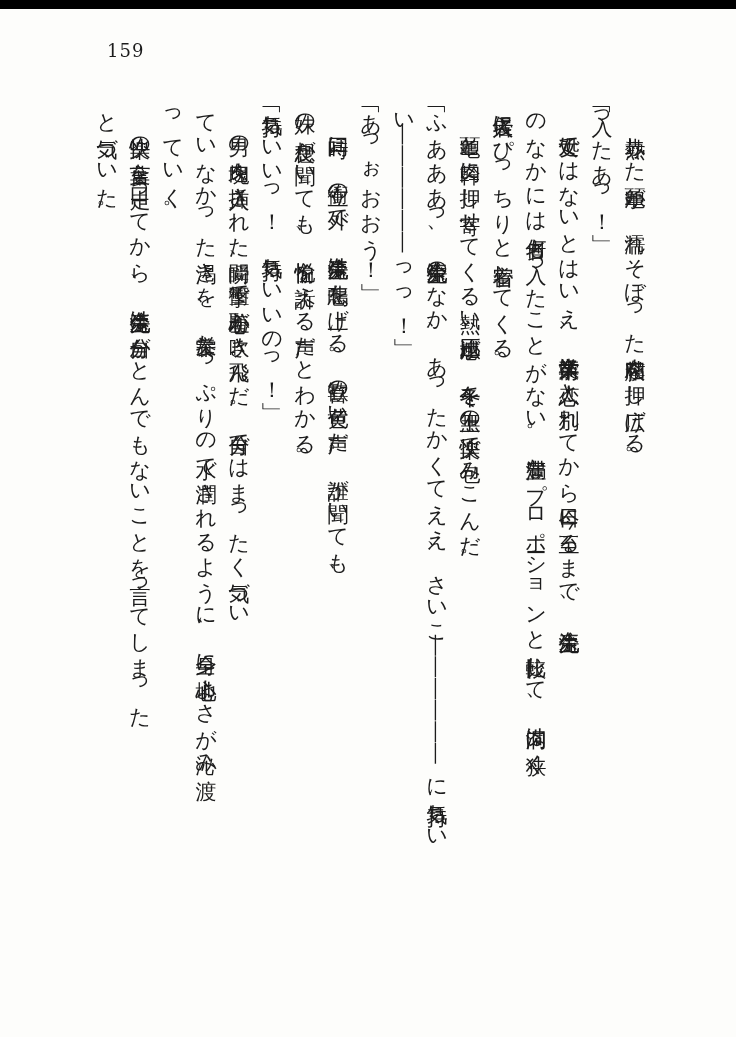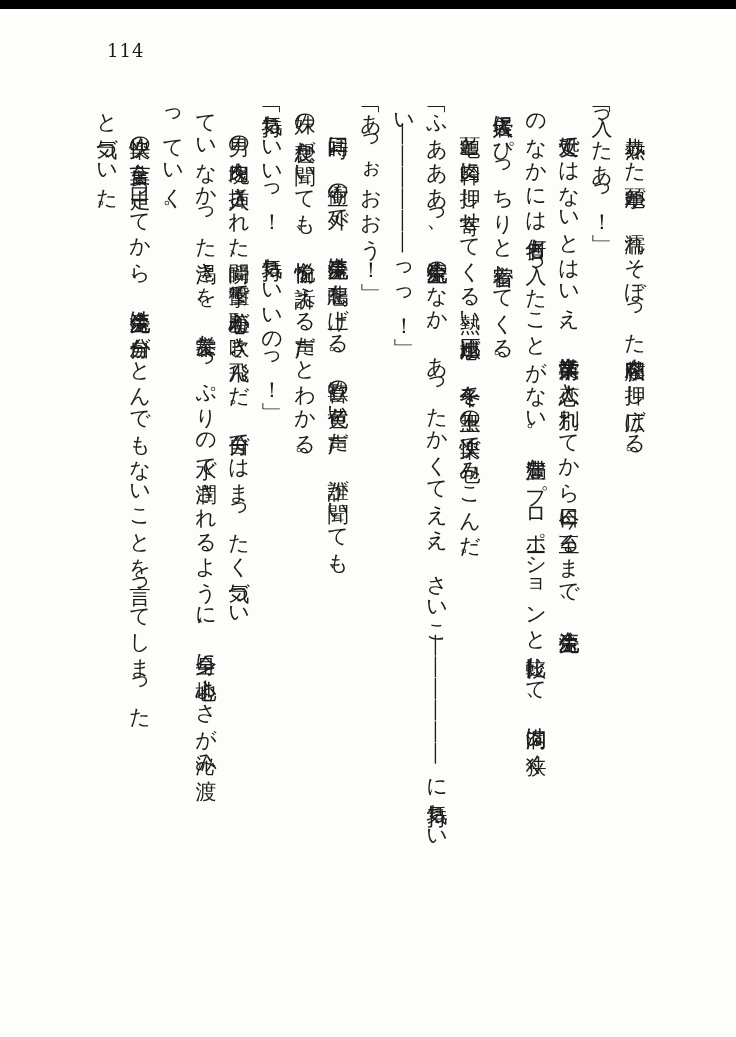--- a/index.html
+++ b/index.html
@@ -52,21 +52,21 @@
   }
   .line.indent {
     text-indent: 1.05em;     
   }
 </style>
 </head>
 <body>
 
 <div class="page">
   <div class="top-bar"></div>
-  <div class="page-number">114</div>
+  <div class="page-number">159</div>
   <div class="text-block">
       <div class="line indent">赤熱した亀頭が、濡れそぼった肉粘膜を押し広げる。</div>
       <div class="line">「入ったあっ！」</div>
       <div class="line indent">処女ではないとはいえ、大学卒業前に恋人と別れてから今日に至るまで、流奈先生</div>
       <div class="line">のなかには何者も入ったことがない。豊満なプロポーションと比較して、肉洞は狭く、</div>
       <div class="line">侵入者にぴっちりと密着してくる。</div>
       <div class="line indent">亀頭と肉幹に押し寄せてくる熱い圧迫感が、千冬を無上の快楽で包みこんだ。</div>
       <div class="line">「ふあああっ、流奈先生のなか、あったかくてええ、さいこ――――――に気持ちい</div>
       <div class="line">い――――――っっ！」</div>
       <div class="line">「あっぉおおう！」</div>

